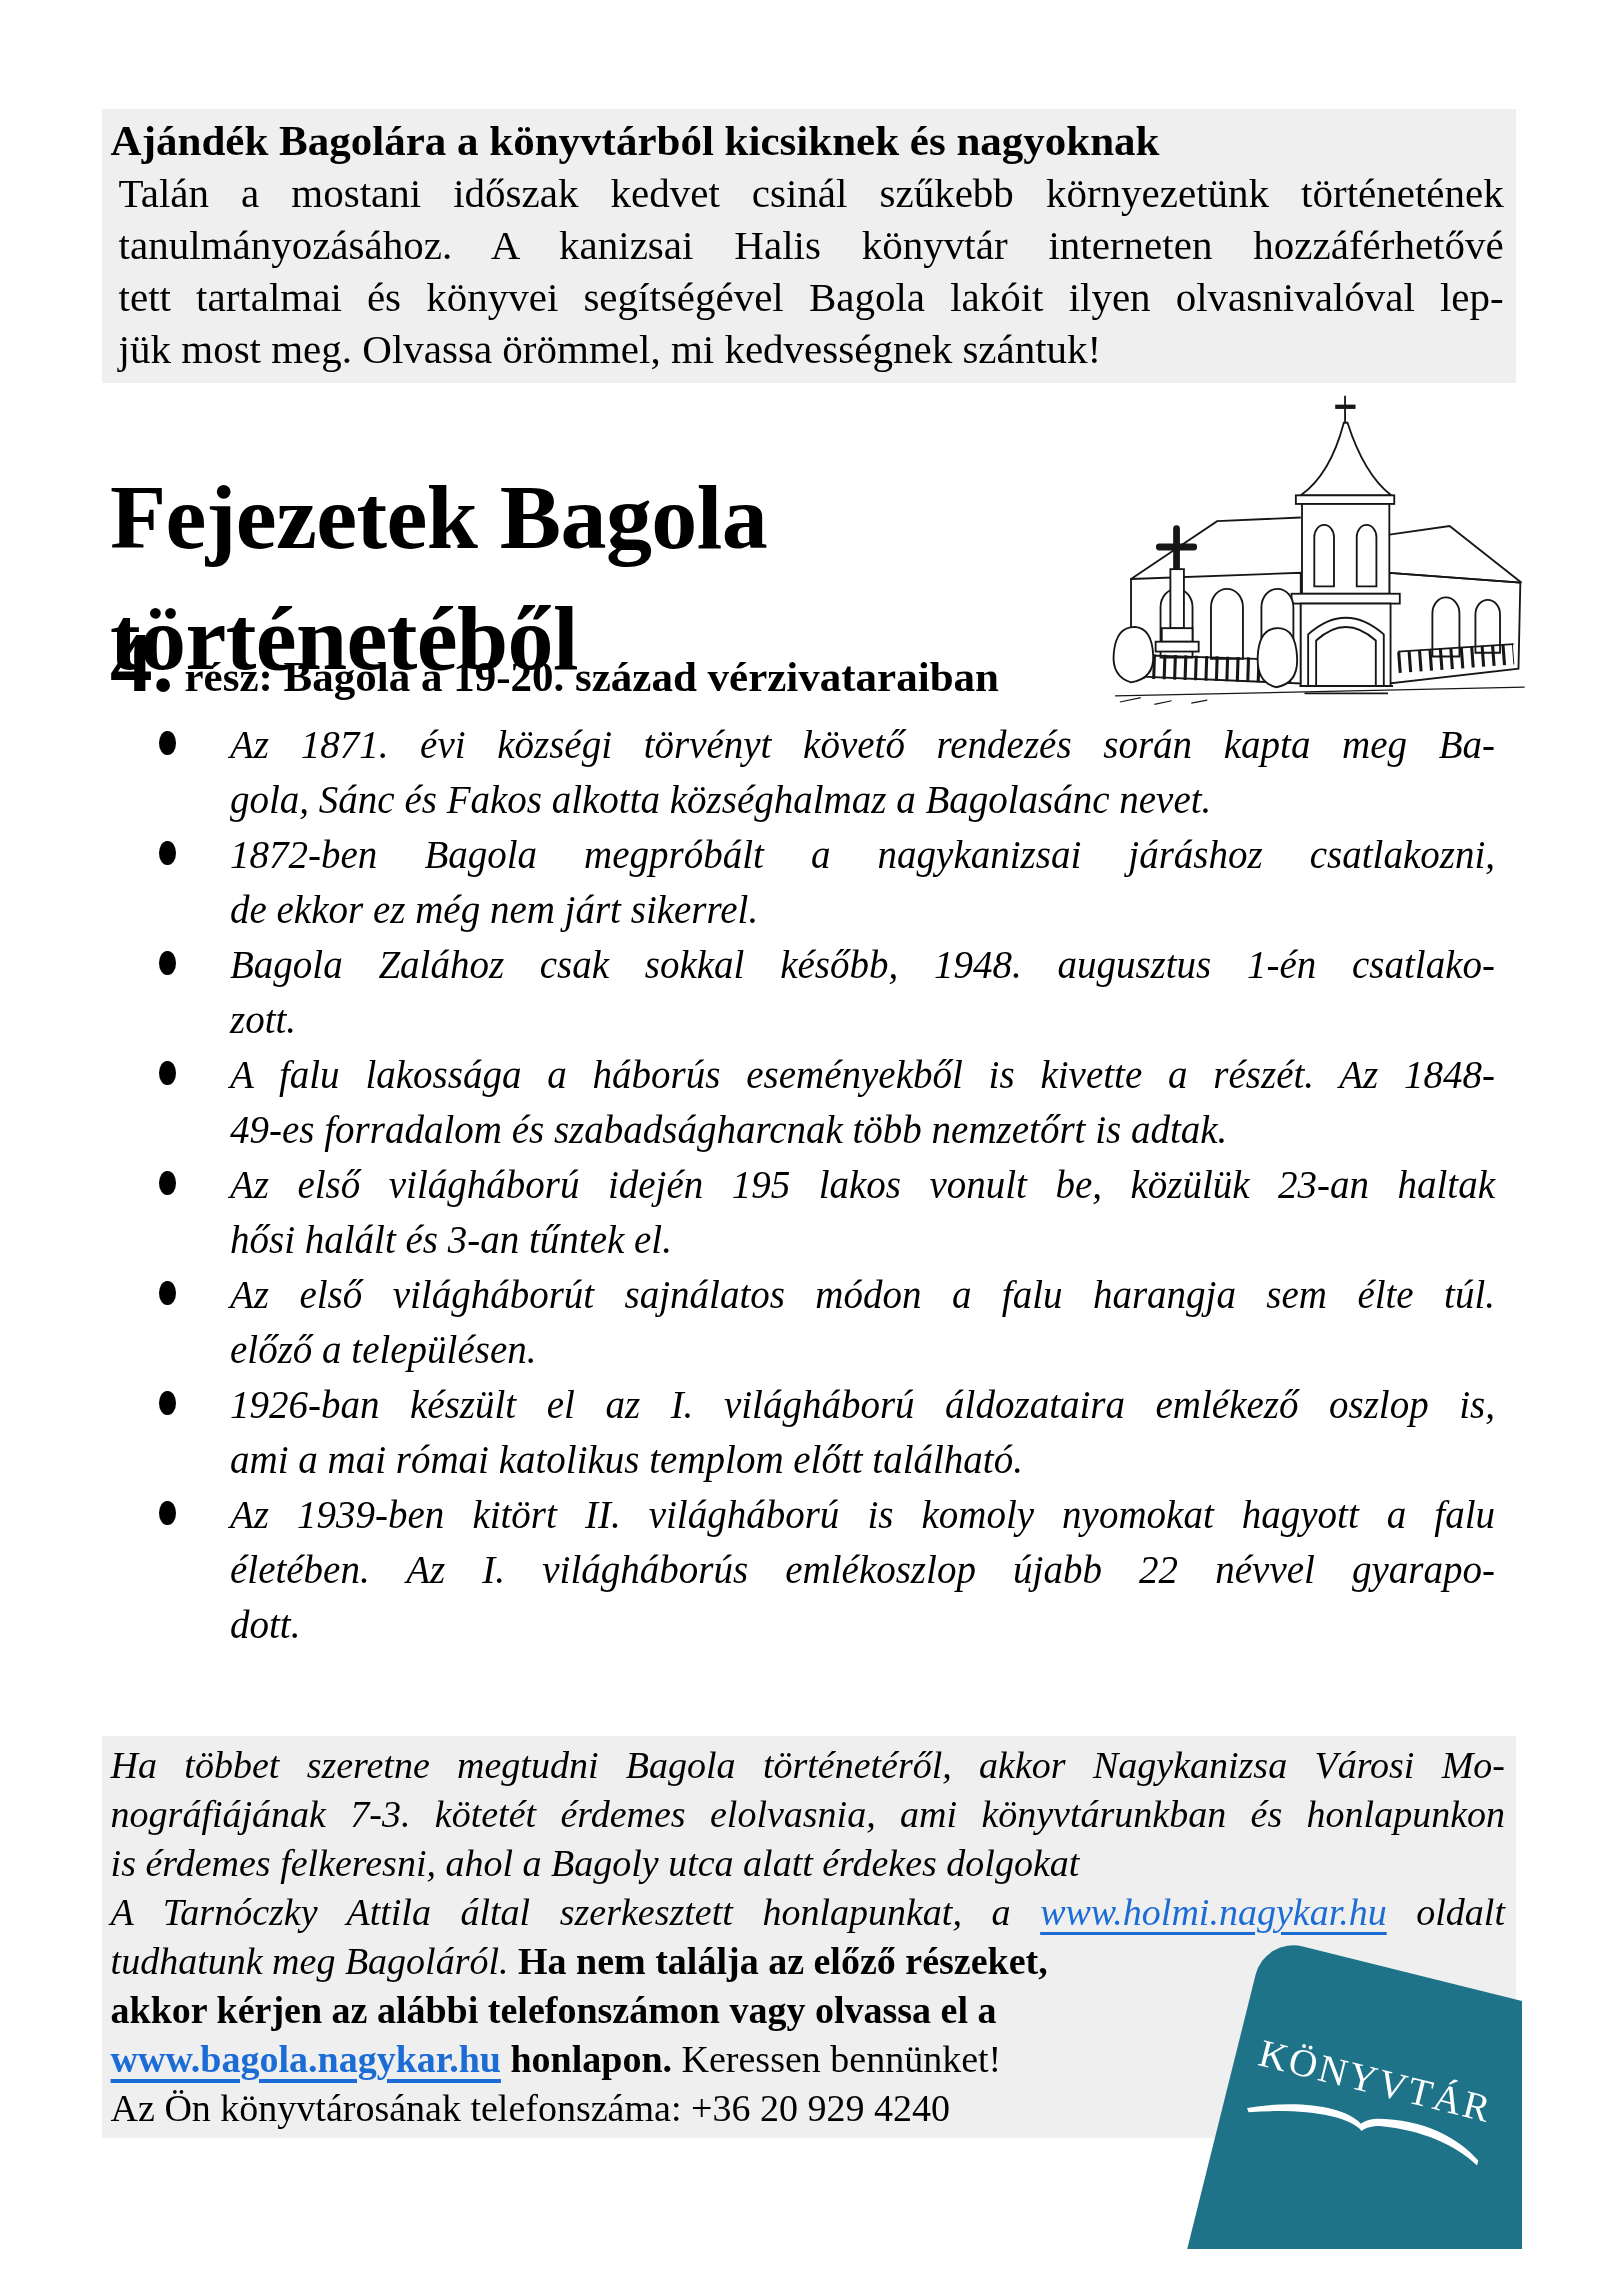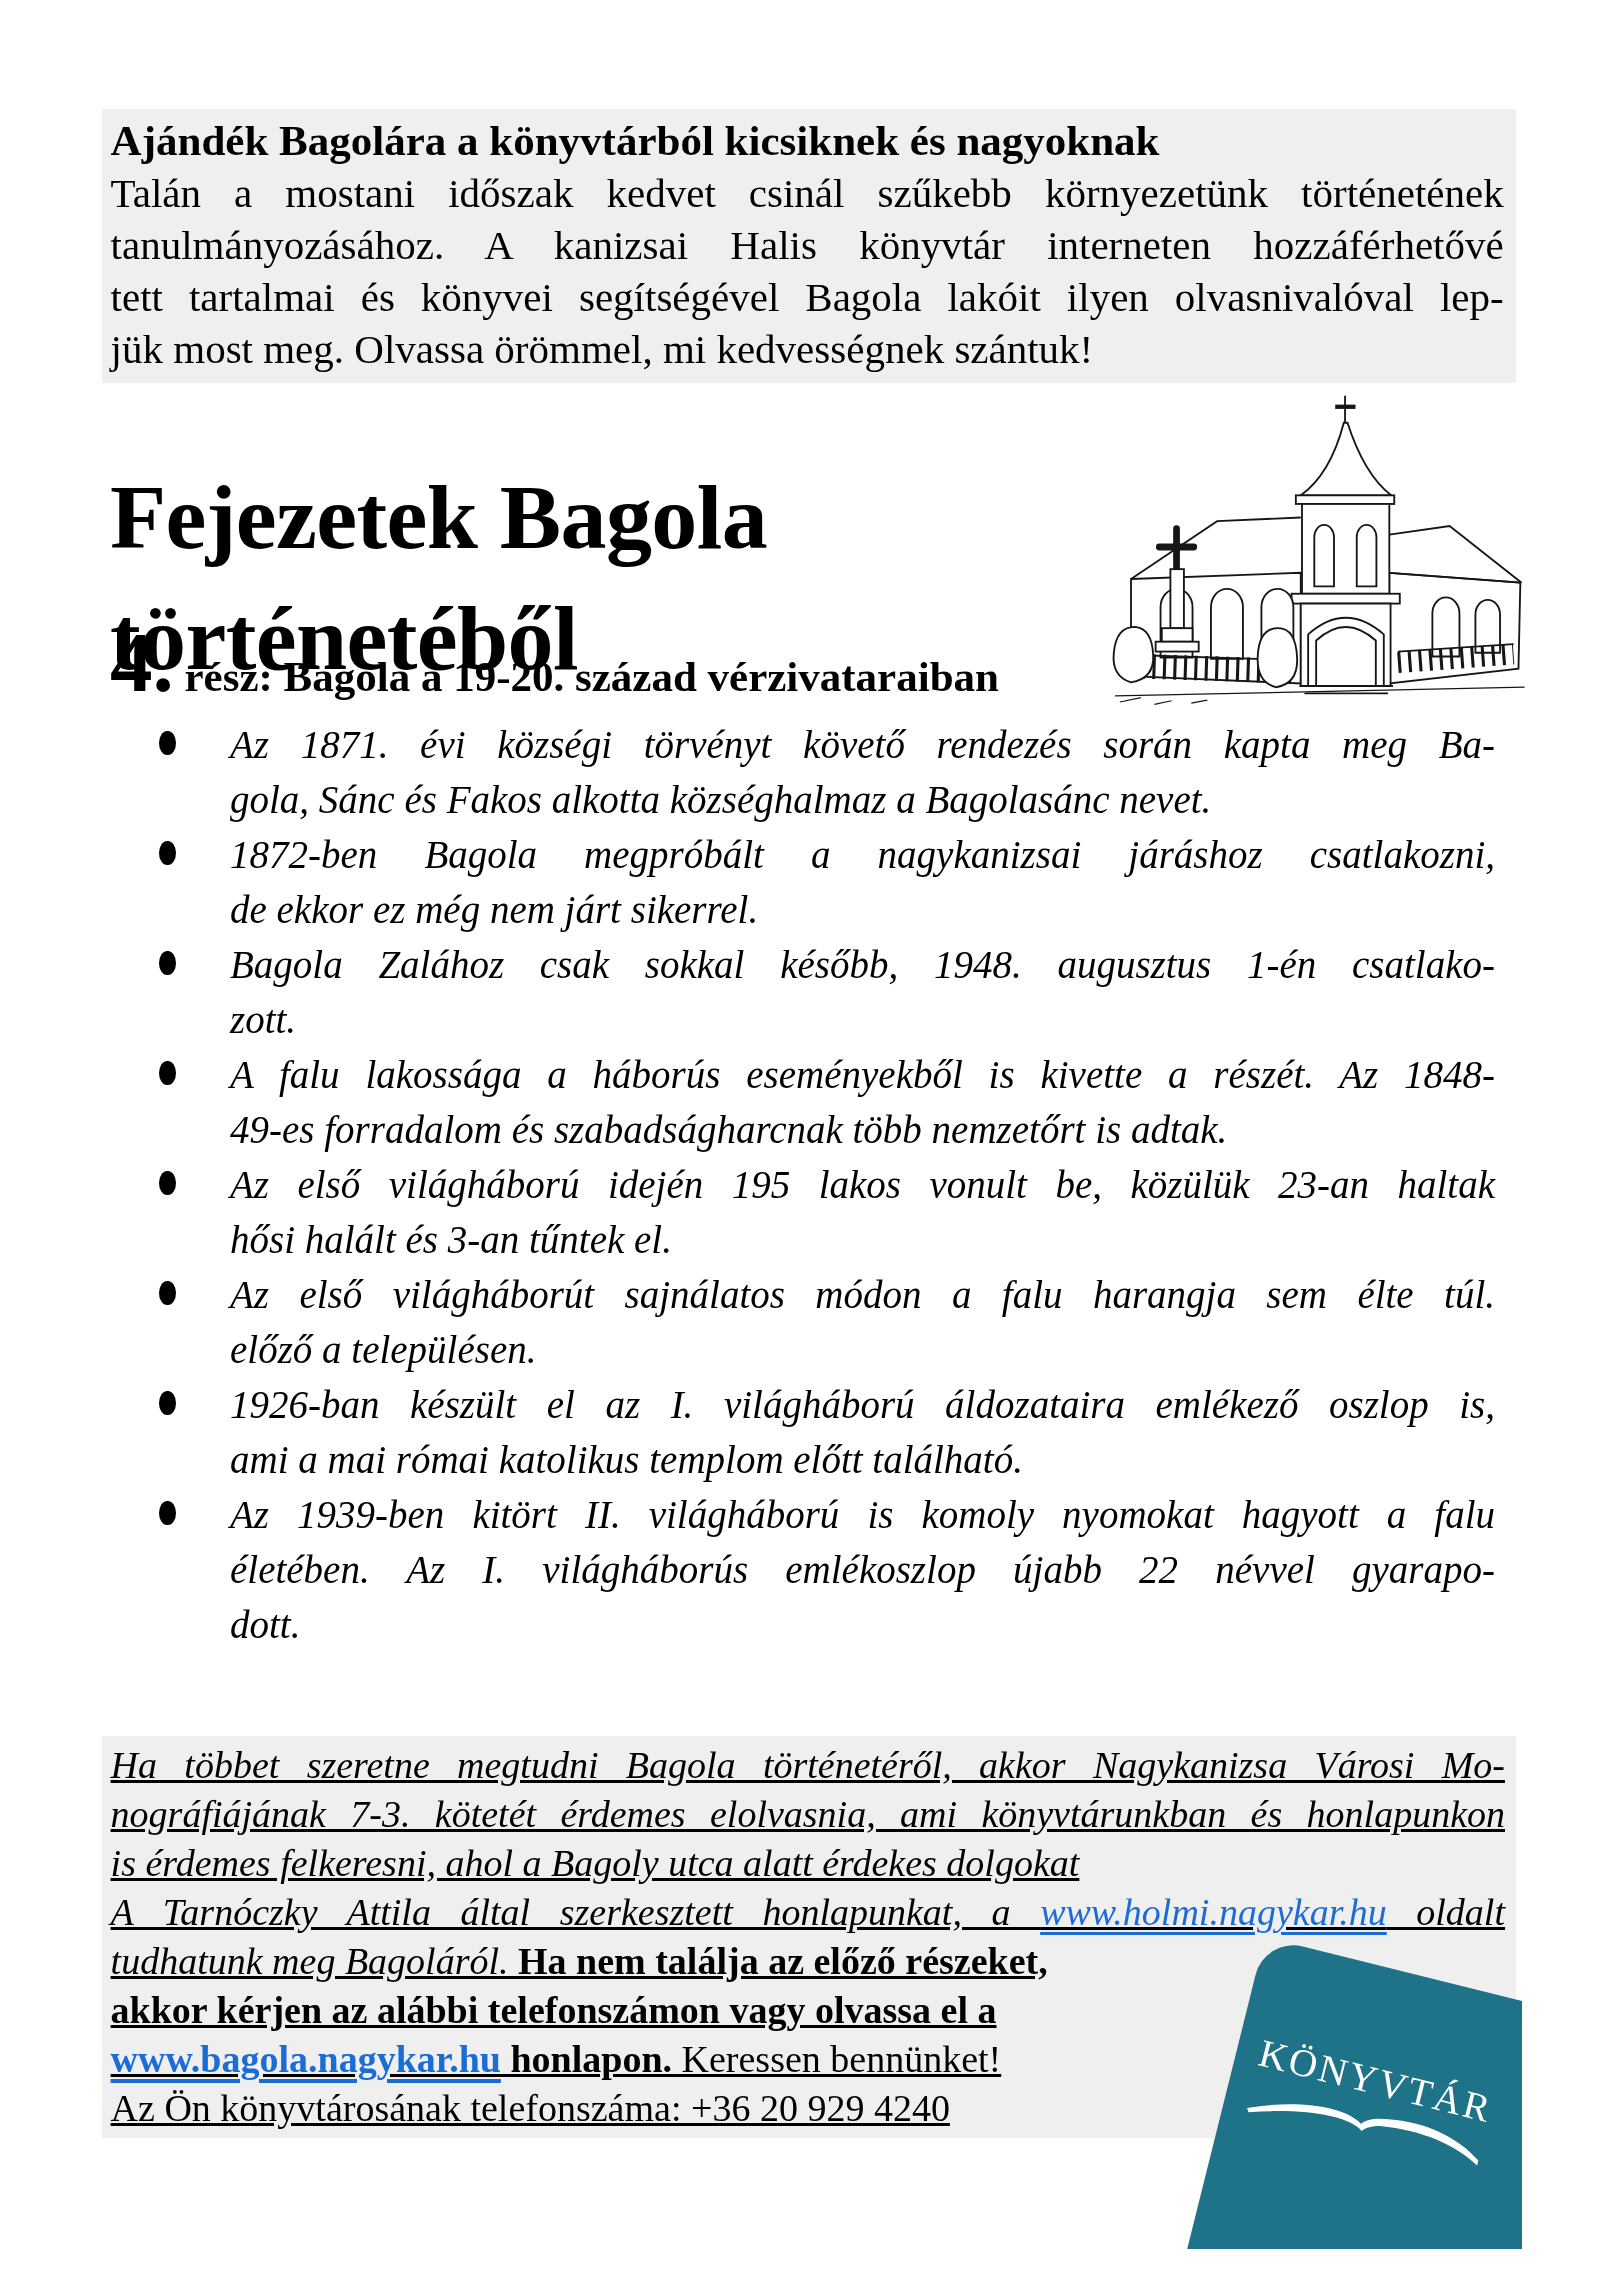--- a/index.html
+++ b/index.html
@@ -14,21 +14,21 @@
     font-family:"Liberation Serif", serif;color:var(--ink);overflow:hidden;
     margin:0 auto;
   }
   
   .intro{
     position:absolute;left:102px;top:109px;width:1414px;
     padding:6.2px 12.3px 7.4px 8.6px;box-sizing:border-box;
     background:var(--block);
   }
   .h-title{font-size:43px;line-height:52px;font-weight:bold;}
-  .hline{font-size:41px;line-height:52px;}
+  .hline{font-size:41px;line-height:52px;margin-left:8px;}
   .j{text-align:justify;text-align-last:justify;}
   
   .main-title{
     position:absolute;left:110px;top:457px;
     font-size:92px;font-weight:bold;line-height:121px;letter-spacing:-0.6px;
   }
   
   .church{position:absolute;left:1056px;top:387px;width:492px;height:320px;}
   
   .part{position:absolute;left:110px;top:587px;white-space:nowrap;margin-top:26px;}
@@ -38,21 +38,21 @@
   .blist{list-style:none;margin:0;padding:0;position:absolute;left:93px;top:717px;width:1402px;}
   .blist li{position:relative;padding-left:137px;}
   .dot{position:absolute;left:66px;top:13.5px;width:16.6px;height:24.6px;background:#000;border-radius:50%;}
   .bl{font-size:39px;line-height:55px;font-style:italic;}
   
   .footerbox{
     position:absolute;left:102px;top:1736px;width:1414px;
     padding:4.9px 11px 4.9px 8.6px;box-sizing:border-box;
     background:var(--block);
   }
-  .fline{font-size:38px;line-height:49px;text-decoration:underline;}
+  .fline{font-size:38px;line-height:49px;}
   .fline.narrow{width:1034px;}
   .seg-i{font-style:italic;}
   .seg-r{font-style:normal;}
   .seg-b{font-style:normal;font-weight:bold;}
   .seg-il{font-style:italic;color:var(--link);text-decoration:underline;text-decoration-thickness:3.1px;text-underline-offset:7.4px;}
   .seg-bl{font-style:normal;font-weight:bold;color:var(--link);text-decoration:underline;text-decoration-thickness:3.7px;text-underline-offset:7.4px;}
   a.seg-il,a.seg-bl{cursor:pointer;}
   
   .logo-clip{position:absolute;left:1179px;top:1926px;width:343px;height:323px;overflow:hidden;}
   .logo-sq{

